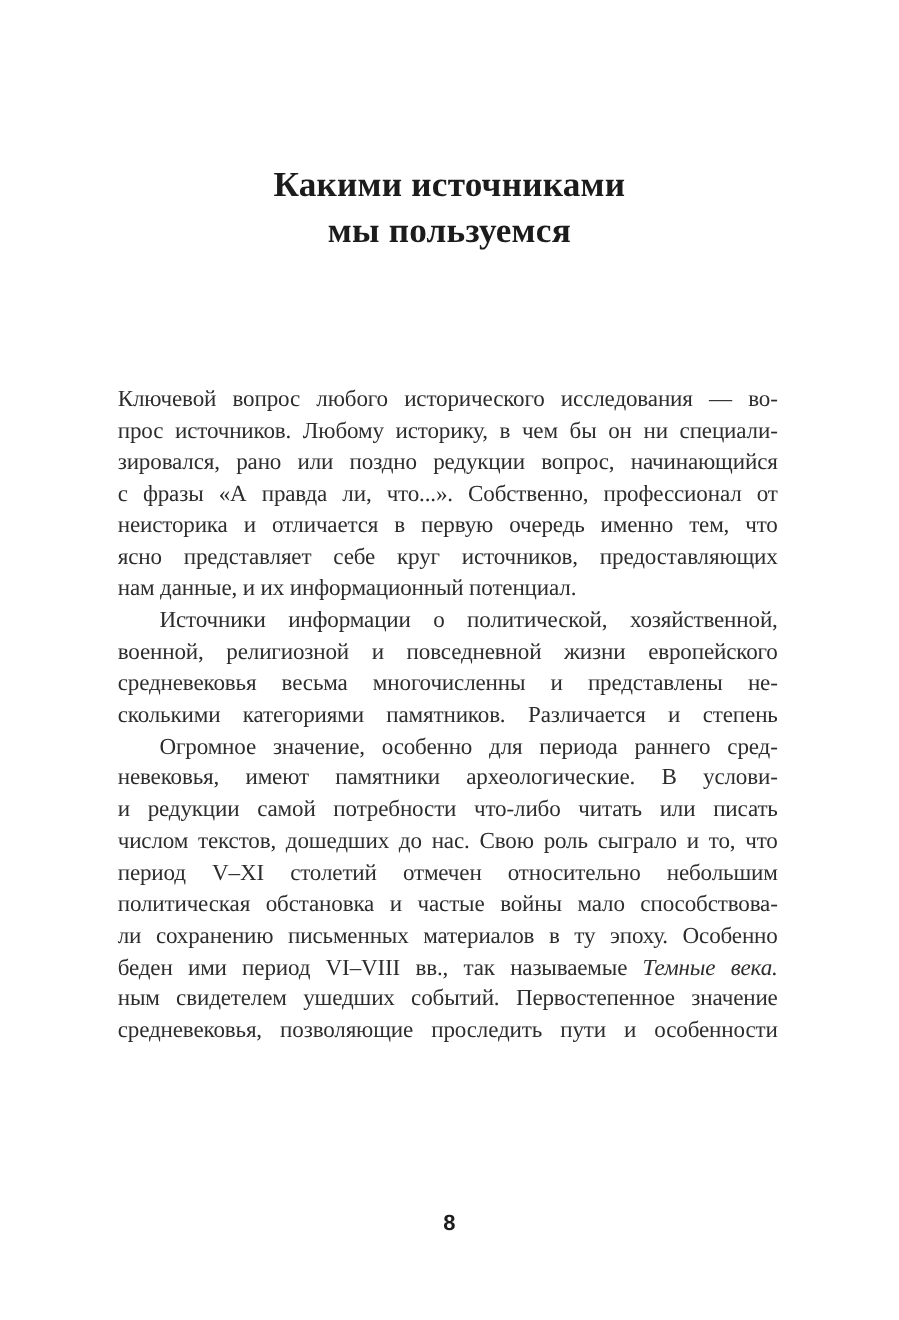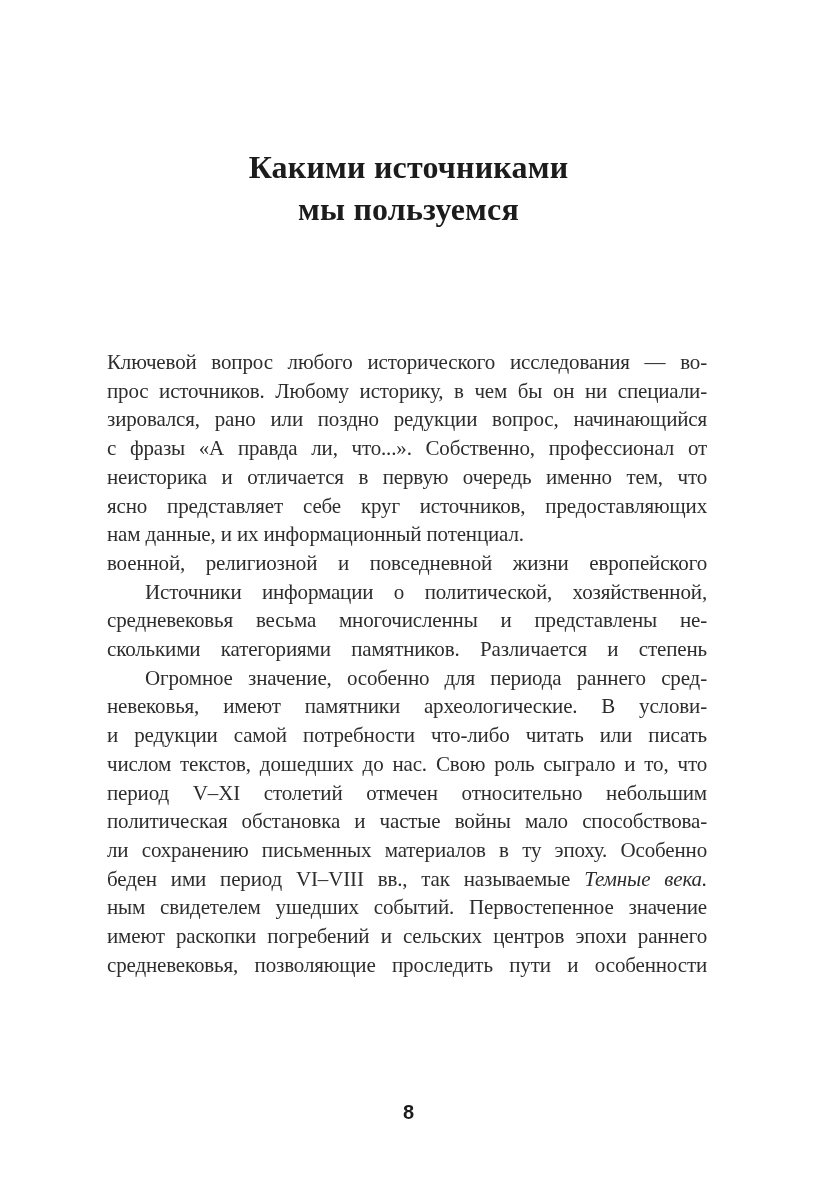--- a/index.html
+++ b/index.html
@@ -65,31 +65,30 @@
   </h1>
 
   <div class="content" id="content" style="color: rgb(45, 45, 45);">
       <div class="line"><span>Ключевой вопрос любого исторического исследования — во-</span></div>
       <div class="line"><span>прос источников. Любому историку, в чем бы он ни специали-</span></div>
       <div class="line"><span>зировался, рано или поздно редукции вопрос, начинающийся</span></div>
       <div class="line"><span>с фразы «А правда ли, что...». Собственно, профессионал от</span></div>
       <div class="line"><span>неисторика и отличается в первую очередь именно тем, что</span></div>
       <div class="line"><span>ясно представляет себе круг источников, предоставляющих</span></div>
       <div class="line para-end"><span>нам данные, и их информационный потенциал.</span></div>
+      <div class="line indent"><span>Источники информации о политической, хозяйственной,</span></div>
       <div class="line"><span>военной, религиозной и повседневной жизни европейского</span></div>
-      <div class="line indent"><span>Источники информации о политической, хозяйственной,</span></div>
       <div class="line"><span>средневековья весьма многочисленны и представлены не-</span></div>
       <div class="line"><span>сколькими категориями памятников. Различается и степень</span></div>
       <div class="line indent"><span>Огромное значение, особенно для периода раннего сред-</span></div>
       <div class="line"><span>невековья, имеют памятники археологические. В услови-</span></div>
       <div class="line"><span>и редукции самой потребности что-либо читать или писать</span></div>
       <div class="line"><span>числом текстов, дошедших до нас. Свою роль сыграло и то, что</span></div>
       <div class="line"><span>период V–XI столетий отмечен относительно небольшим</span></div>
       <div class="line"><span>политическая обстановка и частые войны мало способствова-</span></div>
       <div class="line"><span>ли сохранению письменных материалов в ту эпоху. Особенно</span></div>
       <div class="line"><span>беден ими период VI–VIII вв., так называемые </span><em>Темные века.</em></div>
       <div class="line"><span>ным свидетелем ушедших событий. Первостепенное значение</span></div>
-      <div class="line"><span>имеют раскопки погребений и сельских центров эпохи раннего</span></div>
       <div class="line"><span>средневековья, позволяющие проследить пути и особенности</span></div>
     </div>
 
   <div class="footer">8</div>
 </div>
 
 </body></html>

